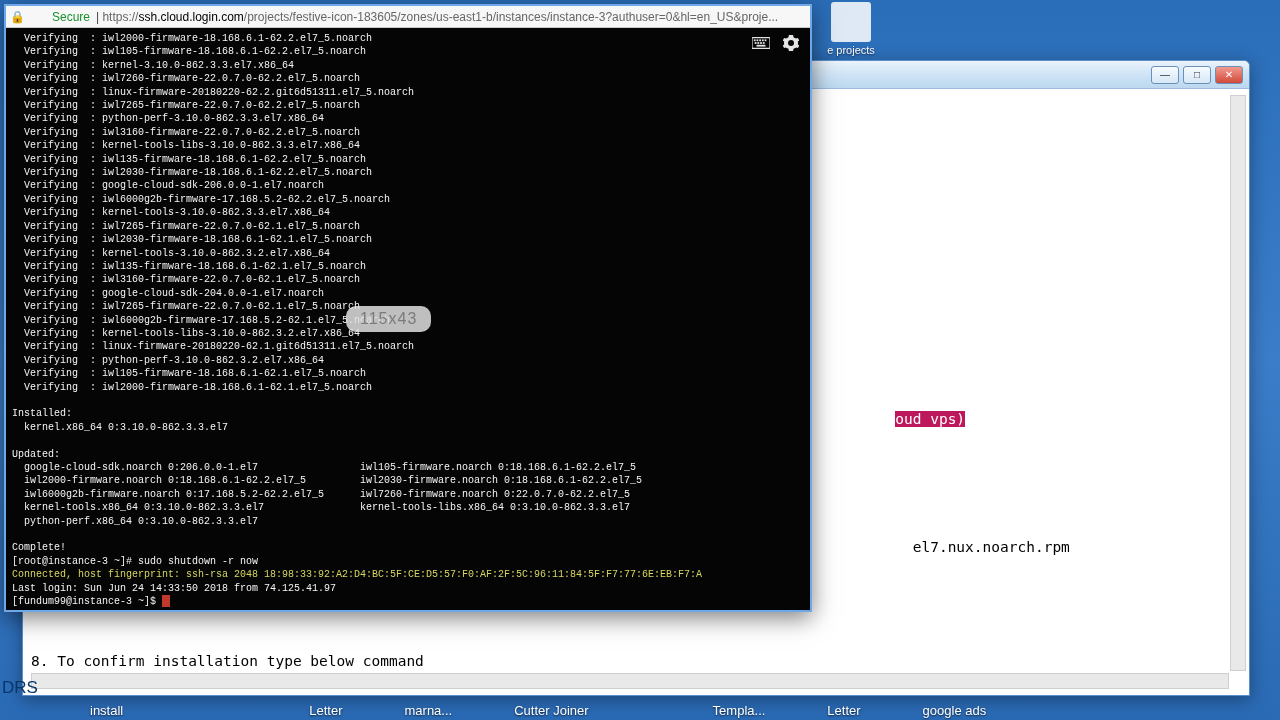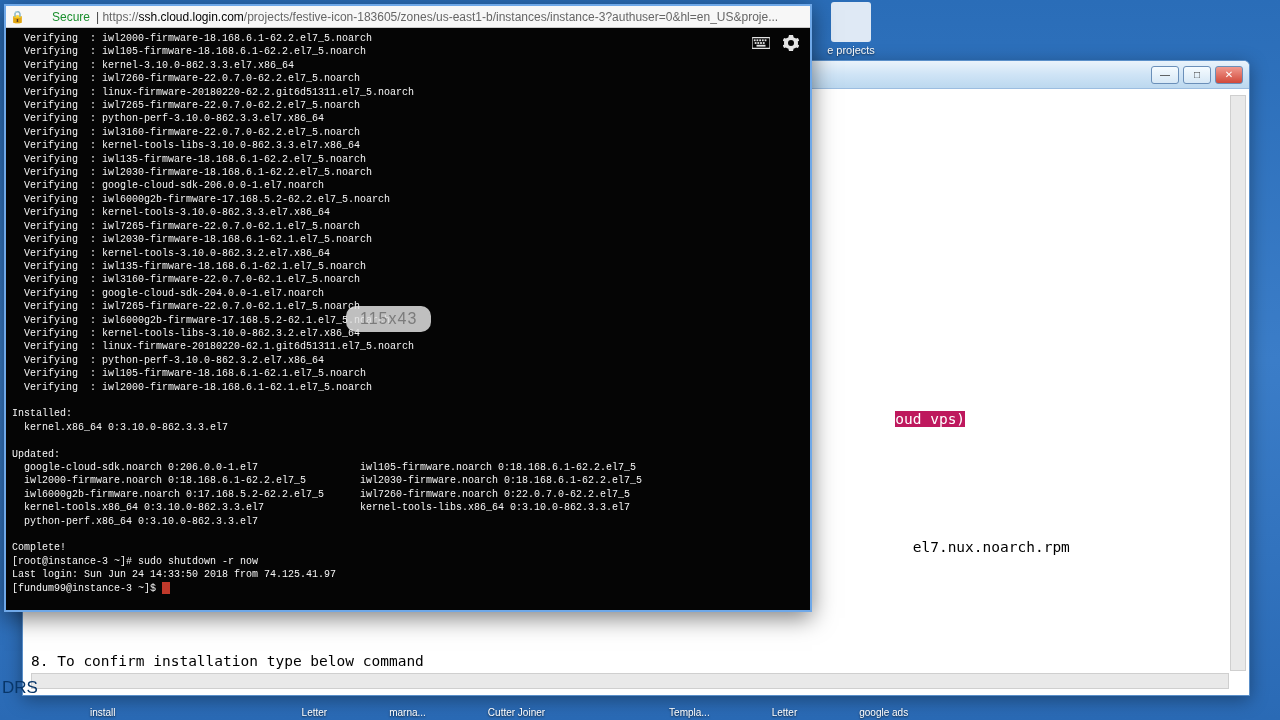--- a/index.html
+++ b/index.html
@@ -61,21 +61,21 @@
   .term .y { color: #d7d760; }
   .cursor { display: inline-block; width: 8px; height: 12px; background: #c0392b; vertical-align: text-bottom;}
 
   .size-badge {
     position: absolute; left: 340px; top: 300px; background: rgba(225,225,225,.85);
     color: #7b7b7b; font-family: Arial, sans-serif; font-size: 16px; letter-spacing: 1px;
     padding: 4px 14px; border-radius: 10px;
   }
 
   
-  .taskbar-row { position: absolute; left: 0; right: 0; bottom: 2px; display: flex; gap: 62px; padding-left: 90px; font-size: 10px; color: #fff; text-shadow: 0 1px 2px rgba(0,0,0,.7);}
+  .taskbar-row { position: absolute; left: 0; right: 0; bottom: 2px; display: flex; gap: 62px; padding-left: 90px; font-size: 13px; color: #fff; text-shadow: 0 1px 2px rgba(0,0,0,.7);}
   .taskbar-row span { }
 
   .drs { position: absolute; left: 2px; bottom: 22px; color: #083669; font-size: 17px; }
 </style>
 </head>
 <body>
 
 <div class="desktop-icon di-right" style="top:2px;">
   <div class="icon-box"></div>
   <div>e projects</div>
@@ -160,20 +160,21 @@
 
 Updated:
   google-cloud-sdk.noarch 0:206.0.0-1.el7                 iwl105-firmware.noarch 0:18.168.6.1-62.2.el7_5
   iwl2000-firmware.noarch 0:18.168.6.1-62.2.el7_5         iwl2030-firmware.noarch 0:18.168.6.1-62.2.el7_5
   iwl6000g2b-firmware.noarch 0:17.168.5.2-62.2.el7_5      iwl7260-firmware.noarch 0:22.0.7.0-62.2.el7_5
   kernel-tools.x86_64 0:3.10.0-862.3.3.el7                kernel-tools-libs.x86_64 0:3.10.0-862.3.3.el7
   python-perf.x86_64 0:3.10.0-862.3.3.el7                 
 
 Complete!
 [root@instance-3 ~]# sudo shutdown -r now
+<span class="y">Connected, host fingerprint: ssh-rsa 2048 18:98:33:92:A2:D4:BC:5F:CE:D5:57:F0:AF:2F:5C:96:11:84:5F:F7:77:6E:EB:F7:A</span>
 Last login: Sun Jun 24 14:33:50 2018 from 74.125.41.97
 [fundum99@instance-3 ~]$ <span class="cursor"></span></div>
 
   <div class="size-badge">115x43</div>
 </div>
 
 <div class="drs">DRS</div>
 
 <div class="taskbar-row">
   <span>install</span>

